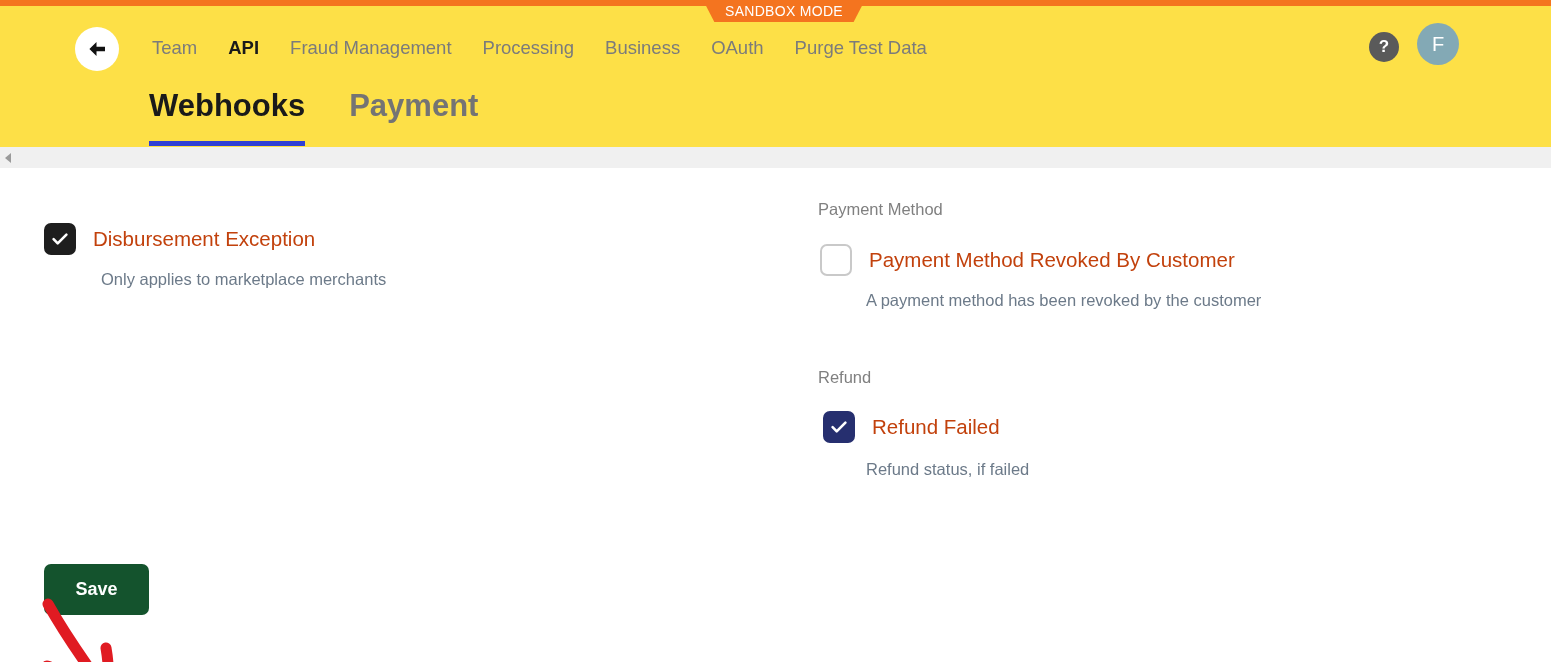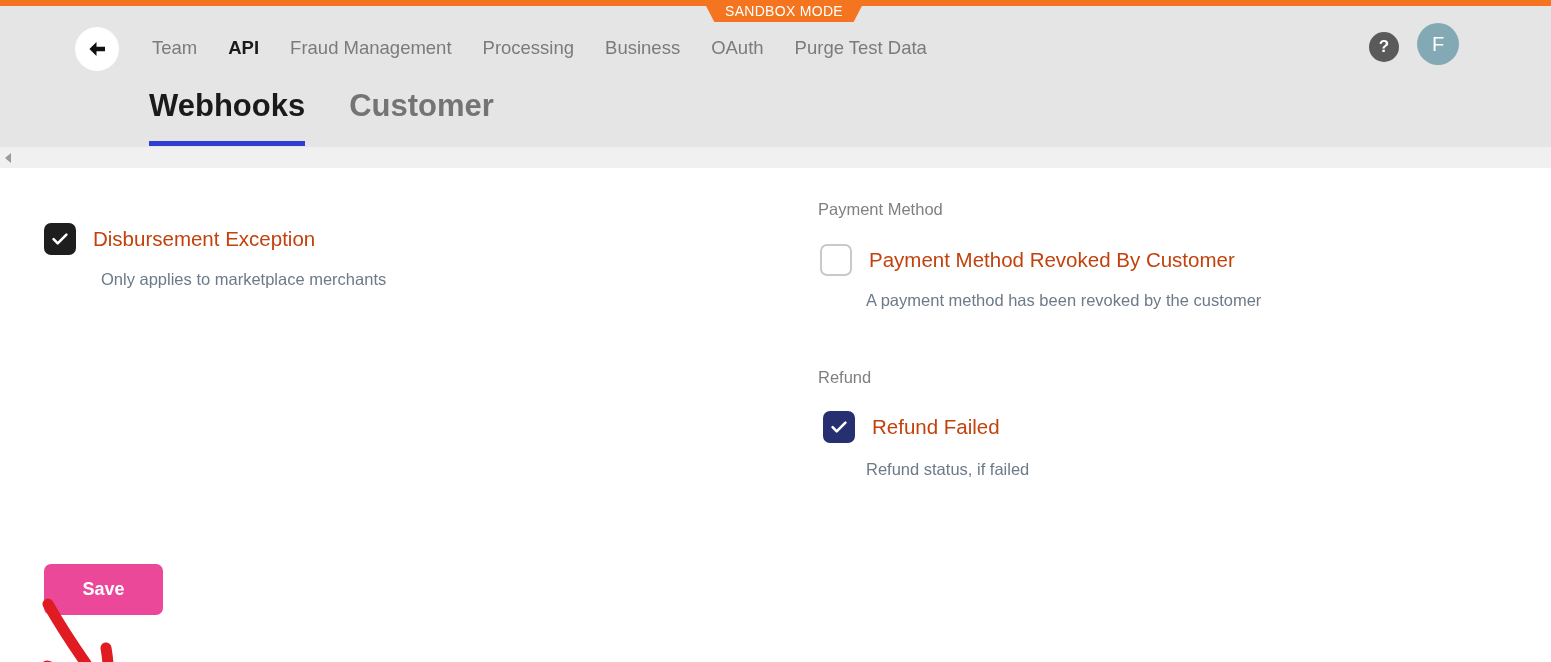--- a/index.html
+++ b/index.html
@@ -47,21 +47,21 @@
     clip-path: polygon(0 0, 100% 0, 93% 100%, 7% 100%);
     z-index: 6;
   }
 
   
   .header {
     position: absolute;
     top: 6px; left: 0;
     width: 1551px;
     height: 141px;
-    background: #e5e5e5;
+    background: #fde047;
   }
 
   .back-btn {
     position: absolute;
     top: 21px;
     left: 75px;
     width: 44px;
     height: 44px;
     border-radius: 50%;
     background: #ffffff;
@@ -263,22 +263,22 @@
     font-size: 18px;
     font-weight: bold;
     cursor: pointer;
     font-family: "Liberation Sans", sans-serif;
     height: 51px;
     display: flex;
     align-items: center;
     justify-content: center;
   }
   .btn-primary {
-    width: 119px;
-    background: #ec4899;
+    width: 105px;
+    background: #14532d;
     color: #ffffff;
   }
   .btn-secondary {
     width: 139px;
     background: #ebebeb;
     color: #2b2b2b;
   }
 
   
   .annot-arrow {
@@ -324,21 +324,21 @@
       <div class="help-icon">?</div>
       <div class="avatar">F</div>
     </div>
 
     <div class="subtabs">
       <div class="subtab active">
         <span>Webhooks</span>
         <span class="underline"></span>
       </div>
       <div class="subtab">
-        <span>Customer</span>
+        <span>Payment</span>
       </div>
     </div>
   </div>
 
   <div class="scroll-strip">
     <div class="scroll-arrow"></div>
   </div>
 
   <div class="content">
 

